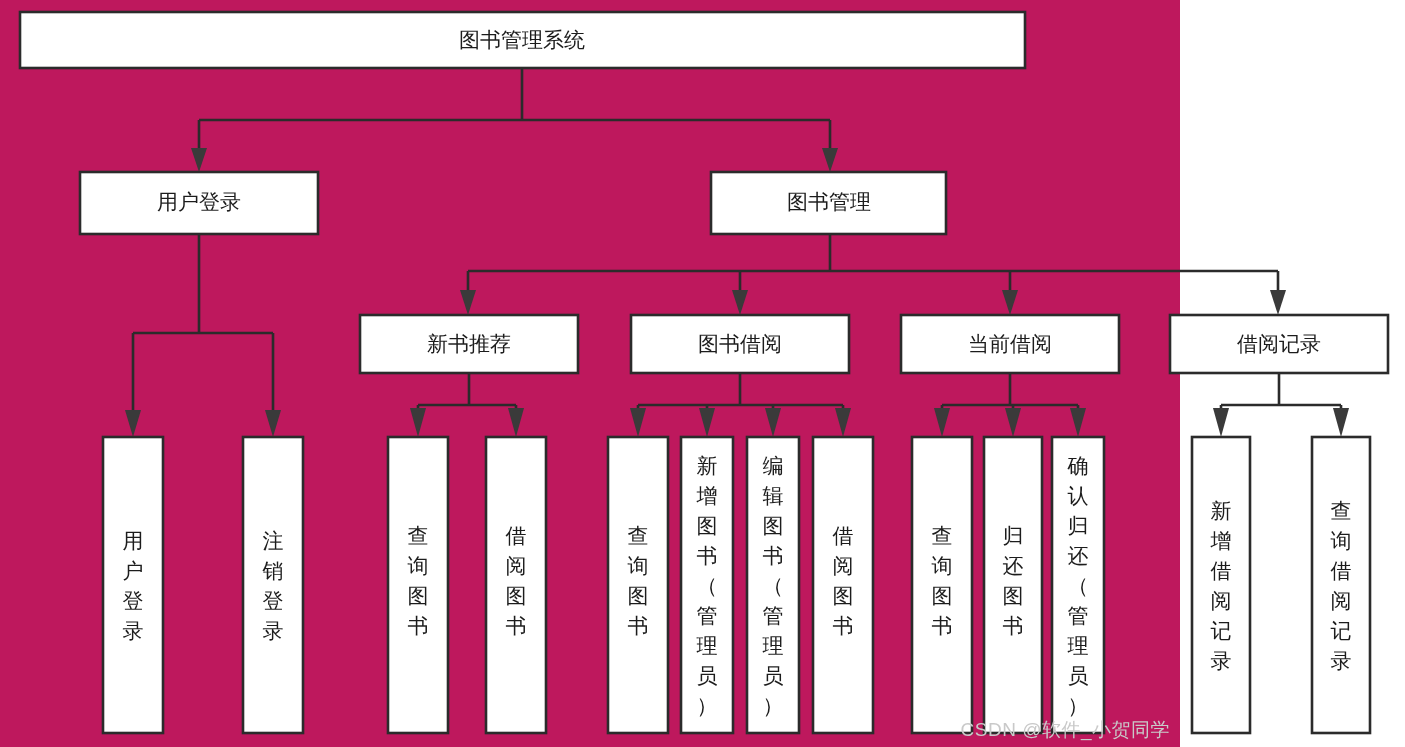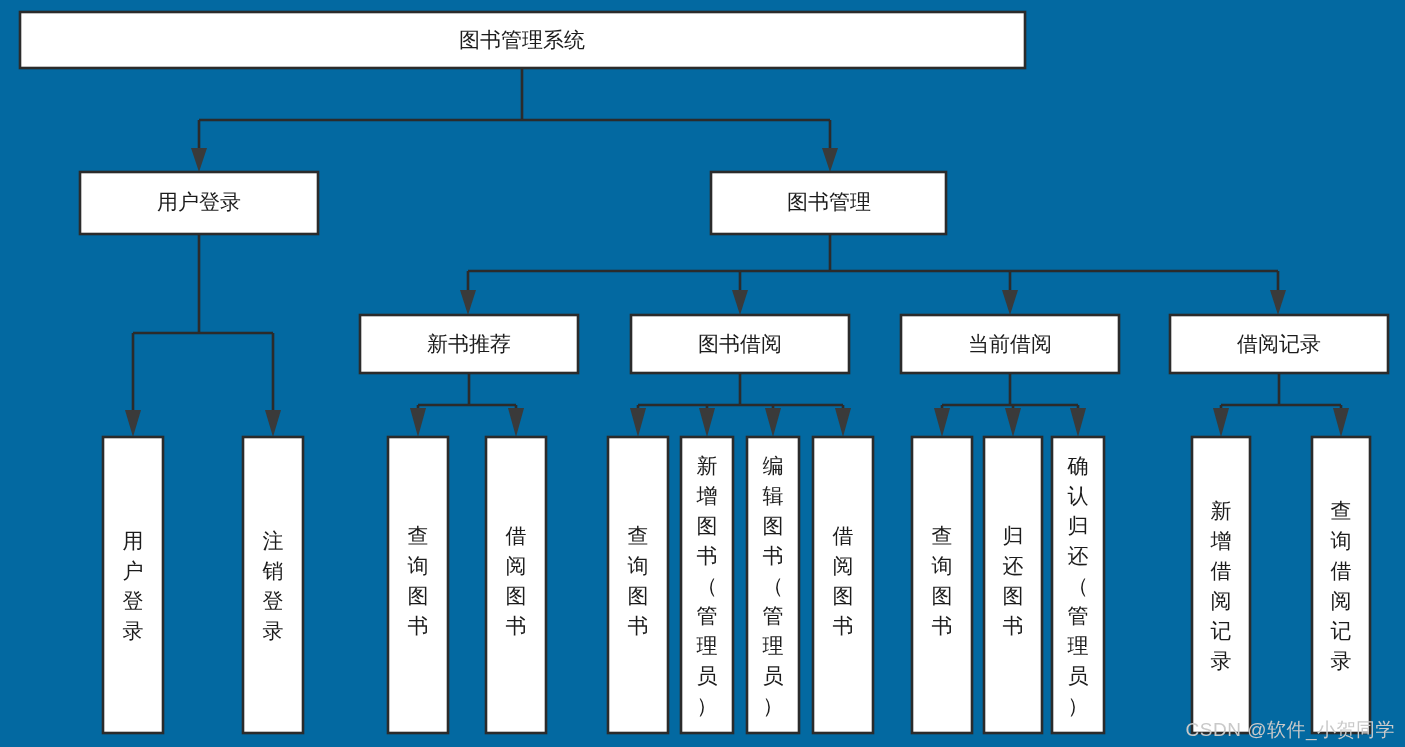--- a/index.html
+++ b/index.html
@@ -8,23 +8,23 @@
     background: #ffffff;
   }
   body {
     width: 1405px;
     height: 747px;
     font-family: "Liberation Sans", "DejaVu Sans", sans-serif;
     overflow: hidden;
   }
   #diagram-root {
     position: relative;
-    width: 1405px;
+    width: 1180px;
     height: 747px;
-    background: #0369a1;
+    background: #be185d;
   }
   svg#flow-svg {
     position: absolute;
     left: 0;
     top: 0;
     width: 1405px;
     height: 747px;
   }
   .node-rect {
     fill: #ffffff;

